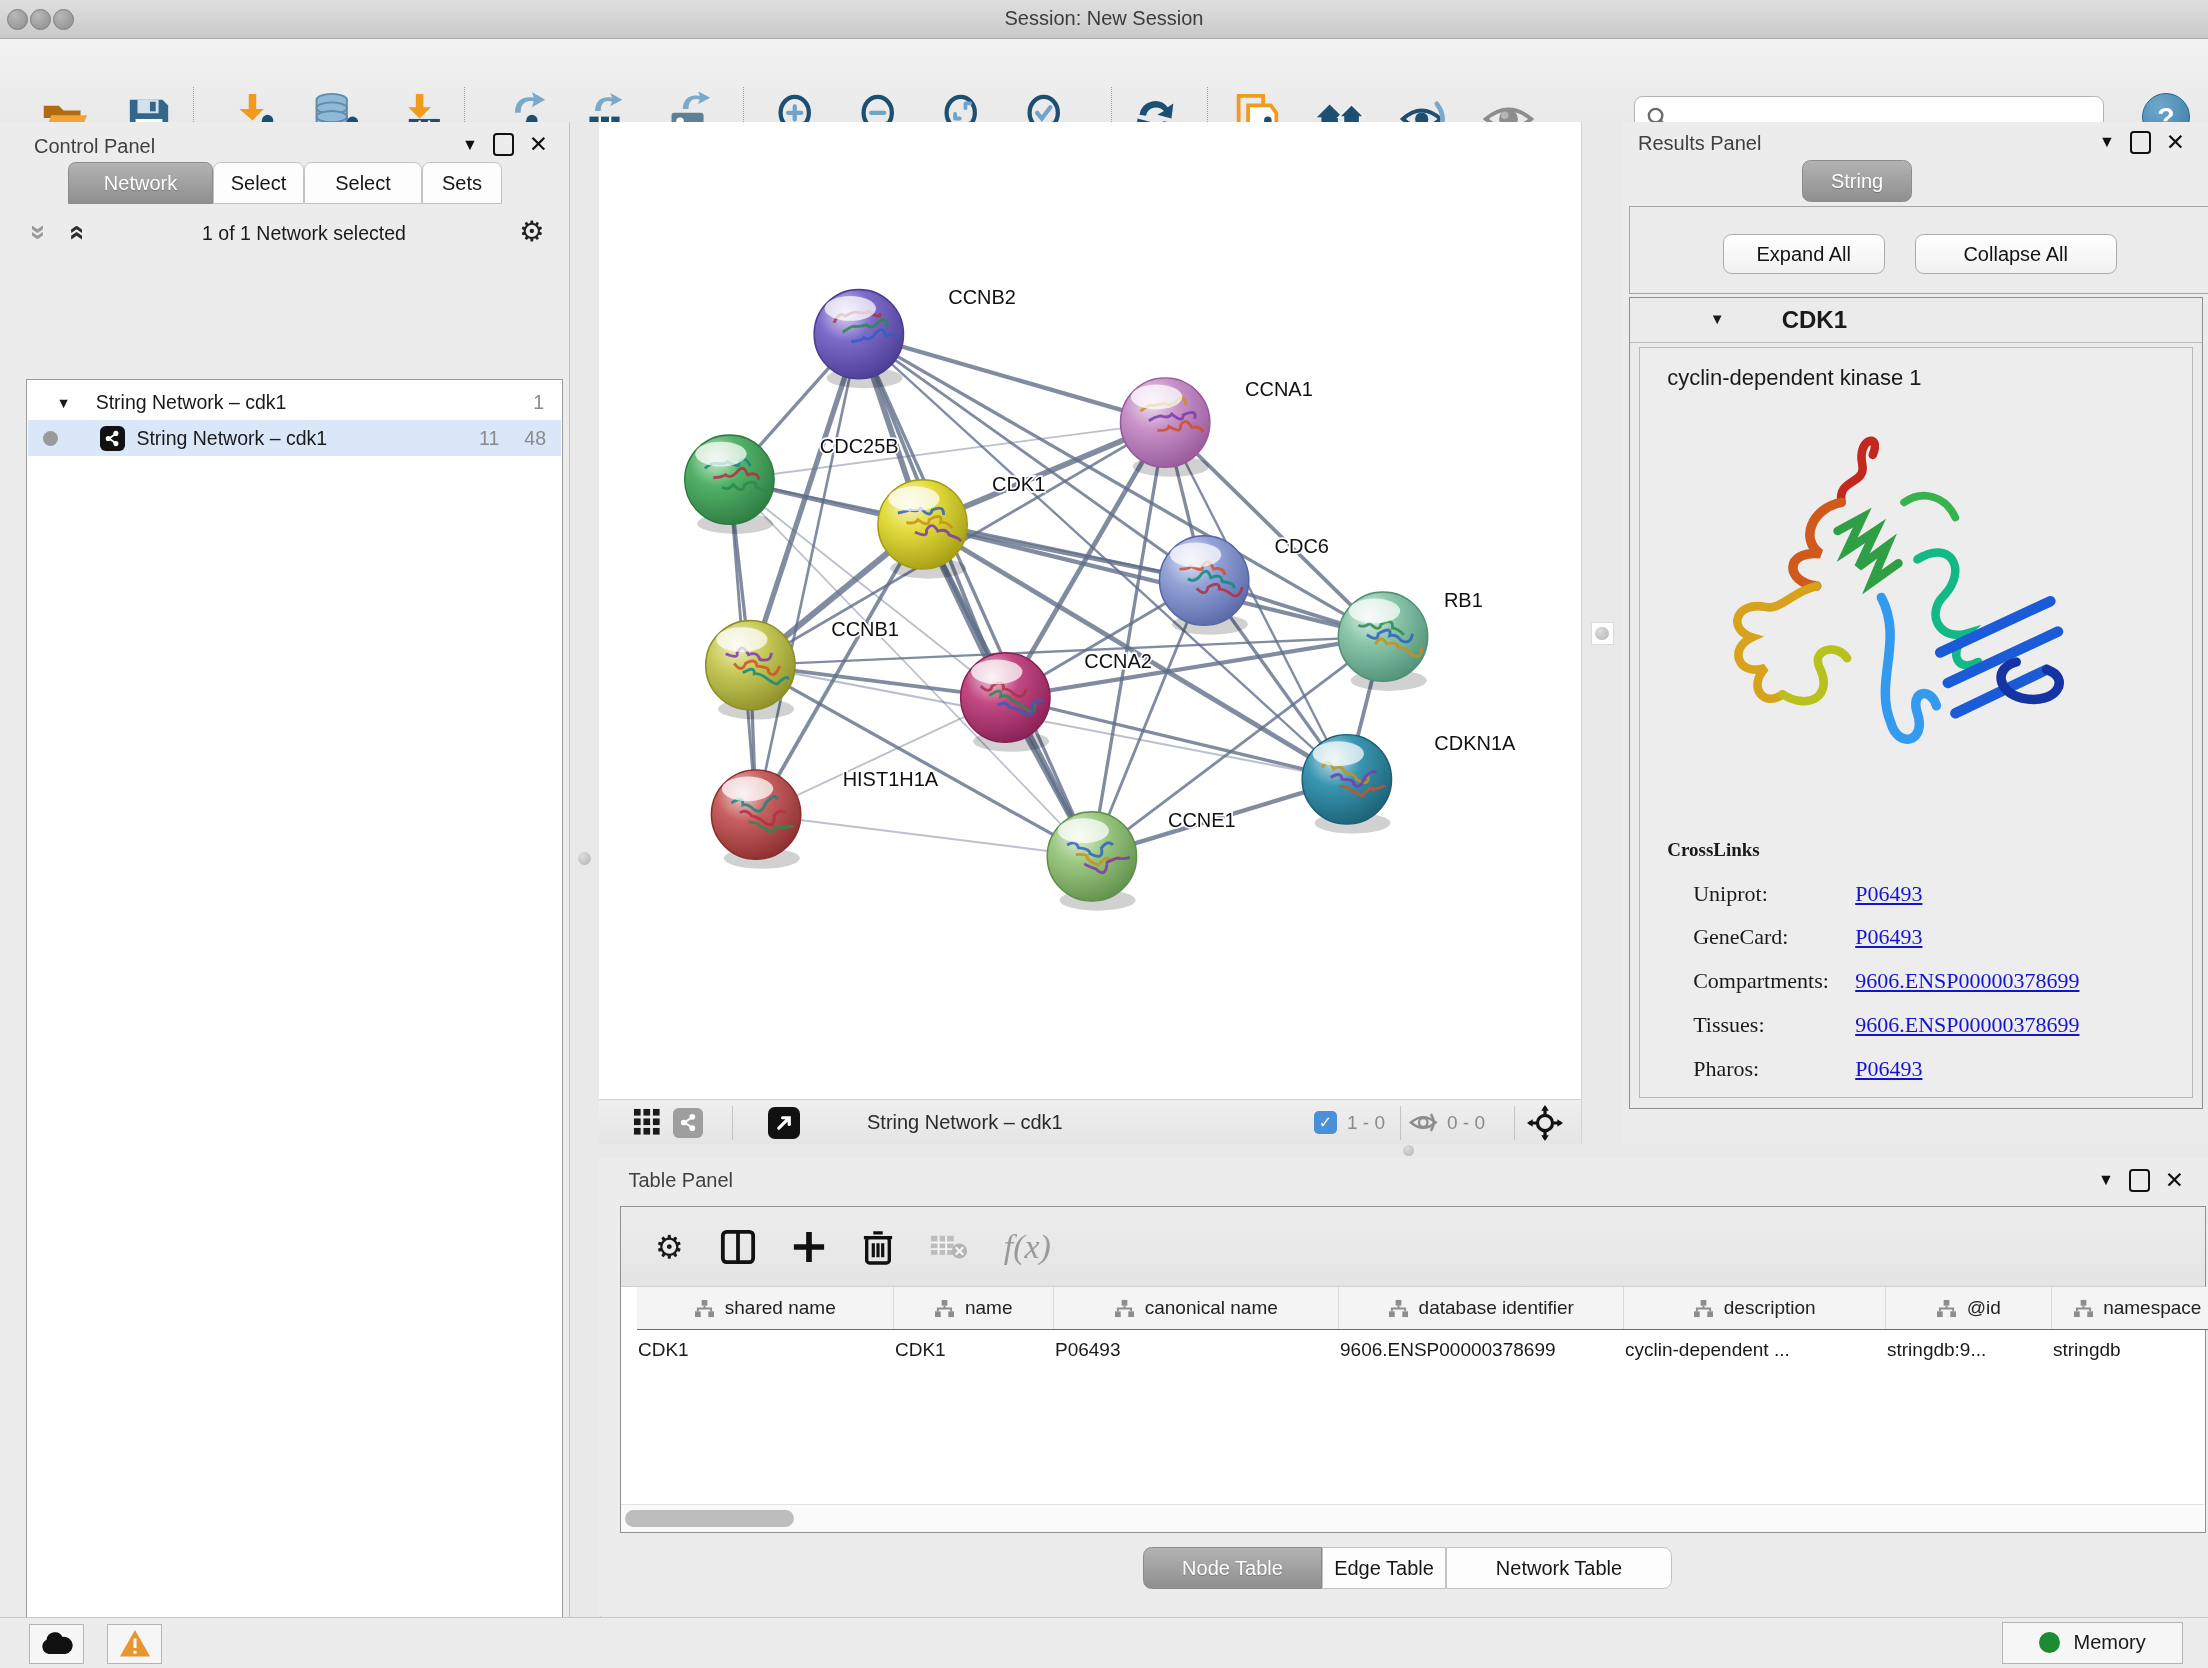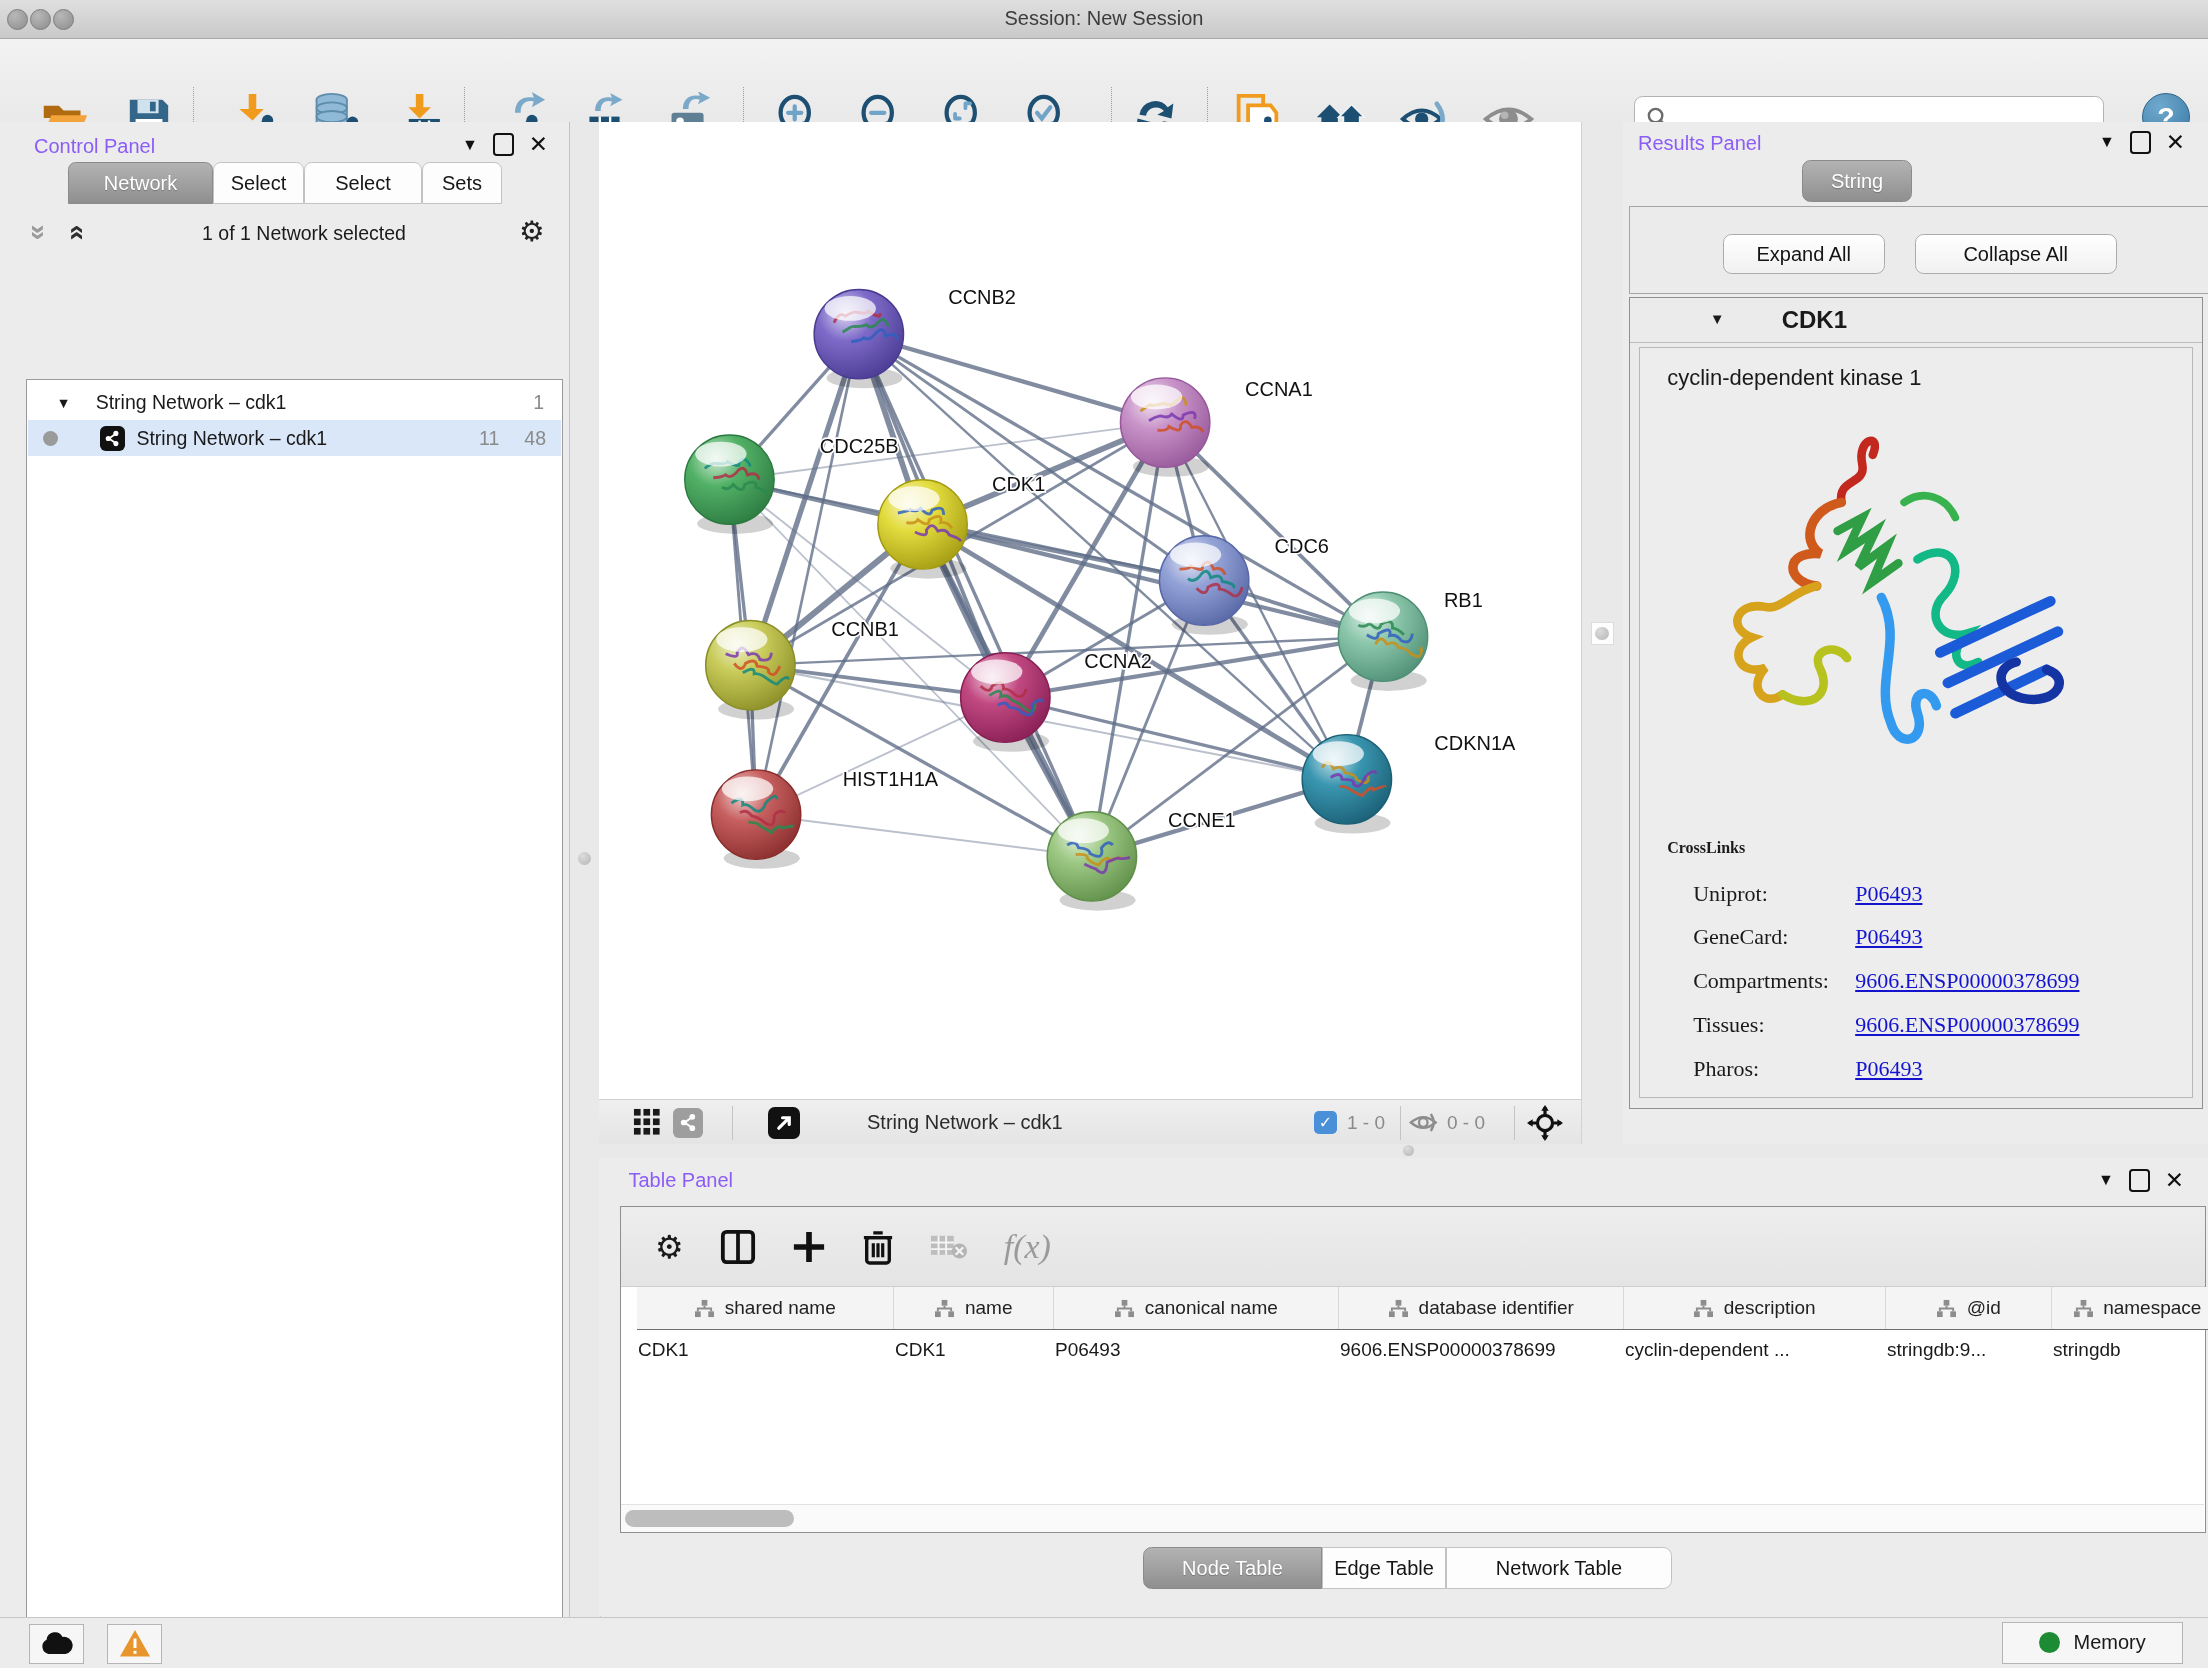--- a/index.html
+++ b/index.html
@@ -14,21 +14,21 @@
   .tl{position:absolute;top:8.6px;width:21px;height:21px;border-radius:50%;background:radial-gradient(circle at 35% 30%,#b8b8b8,#8d8d8d);border:1px solid #7c7c7c;box-sizing:border-box;}
   .win-title{position:absolute;left:0;right:0;top:6.7px;text-align:center;font-size:20px;color:#3c3c3c;}
   
   .toolbar{left:0;top:39px;width:2208px;height:83px;background:linear-gradient(#f2f2f2,#e9e9e9);border-bottom:1px solid #c9c9c9;}
   .tbi{position:absolute;top:53px;width:53px;height:53px;display:flex;align-items:center;justify-content:center;}
   .tbsep{position:absolute;top:48px;height:63px;width:0;border-left:1.9px dotted #9d9d9d;}
   .searchbox{position:absolute;left:1634px;top:57px;width:470px;height:42px;background:#fff;border:1px solid #b3b3b3;border-radius:8.6px;display:flex;align-items:center;box-sizing:border-box;padding-left:9.5px;}
   .searchbox input{border:none;outline:none;font-size:19px;flex:1;background:transparent;font-family:inherit;}
   .helpbtn{position:absolute;left:2142px;top:54px;width:48px;height:48px;border-radius:50%;background:radial-gradient(circle at 35% 28%,#6fa8cd,#3a7aa6);color:#fff;font-size:28.5px;font-weight:bold;display:flex;align-items:center;justify-content:center;border:1px solid #2d6589;box-sizing:border-box;}
   
-  .ptitle{font-size:20px;color:#8b5cf6;}
+  .ptitle{font-size:20px;color:#404040;}
   .wctl{display:flex;align-items:center;gap:15px;position:absolute;}
   .wc-arrow{font-size:16px;color:#111;}
   .wc-float{width:17px;height:19px;border:2.4px solid #111;border-radius:3.8px;display:inline-block;}
   .wc-close{font-size:23px;font-weight:bold;color:#111;line-height:1;}
   .tab{display:inline-flex;align-items:center;justify-content:center;height:42px;background:#fdfdfd;border:1px solid #c2c2c2;border-radius:7.6px 7.6px 0 0;font-size:20px;color:#161616;box-sizing:border-box;}
   .tab.sel{background:linear-gradient(#b3b3b3,#8f8f8f);color:#fff;border-color:#8b8b8b;text-shadow:0 1px 1px rgba(0,0,0,.25);}
   .tab3{border-radius:8.6px;}
   
   .netlist-box{left:26px;top:257px;width:535px;height:1321px;background:#fff;border:1px solid #9a9a9a;}
   .treerow{position:absolute;left:1px;right:1px;height:34px;display:flex;align-items:center;font-size:19.5px;}
@@ -656,21 +656,21 @@
           <path d="M110,294 C140,312 162,294 150,268 C138,246 168,240 178,256" stroke="#b8c21e" stroke-width="9"></path>
           <path d="M168,122 l26,-14 l-16,34 l30,-20 l-18,38 l30,-22 l-16,38 l28,-20" stroke="#2f9e44" stroke-width="9"></path>
           <path d="M252,152 C286,130 306,162 280,190 C260,210 276,238 304,230 C282,252 296,272 316,260" stroke="#12b886" stroke-width="9"></path>
           <path d="M214,192 C238,238 206,280 224,324 C232,352 262,344 252,314 C244,290 266,286 272,306" stroke="#339af0" stroke-width="10"></path>
           <path d="M276,250 L392,196 M284,282 L400,228 M292,314 L388,268" stroke="#1c5bd8" stroke-width="11"></path>
           <path d="M388,268 C414,276 400,306 362,298 C336,292 332,266 356,260" stroke="#1434a4" stroke-width="10"></path>
           <path d="M238,92 C258,78 282,86 292,108" stroke="#37b24d" stroke-width="8"></path>
         </g>
       </svg>
 
-      <div class="serif abs" style="left:27px;top:491px;font-size:16px;font-weight:bold;">CrossLinks</div>
+      <div class="serif abs" style="left:27px;top:491px;font-size:19px;font-weight:bold;">CrossLinks</div>
       <div class="xl-row serif" style="left:53px;top:533px;">
         <span>Uniprot:</span>
         <span class="xlink abs" style="left:162px;">P06493</span>
       </div>
       <div class="xl-row serif" style="left:53px;top:576px;">
         <span>GeneCard:</span>
         <span class="xlink abs" style="left:162px;">P06493</span>
       </div>
       <div class="xl-row serif" style="left:53px;top:620px;">
         <span>Compartments:</span>

